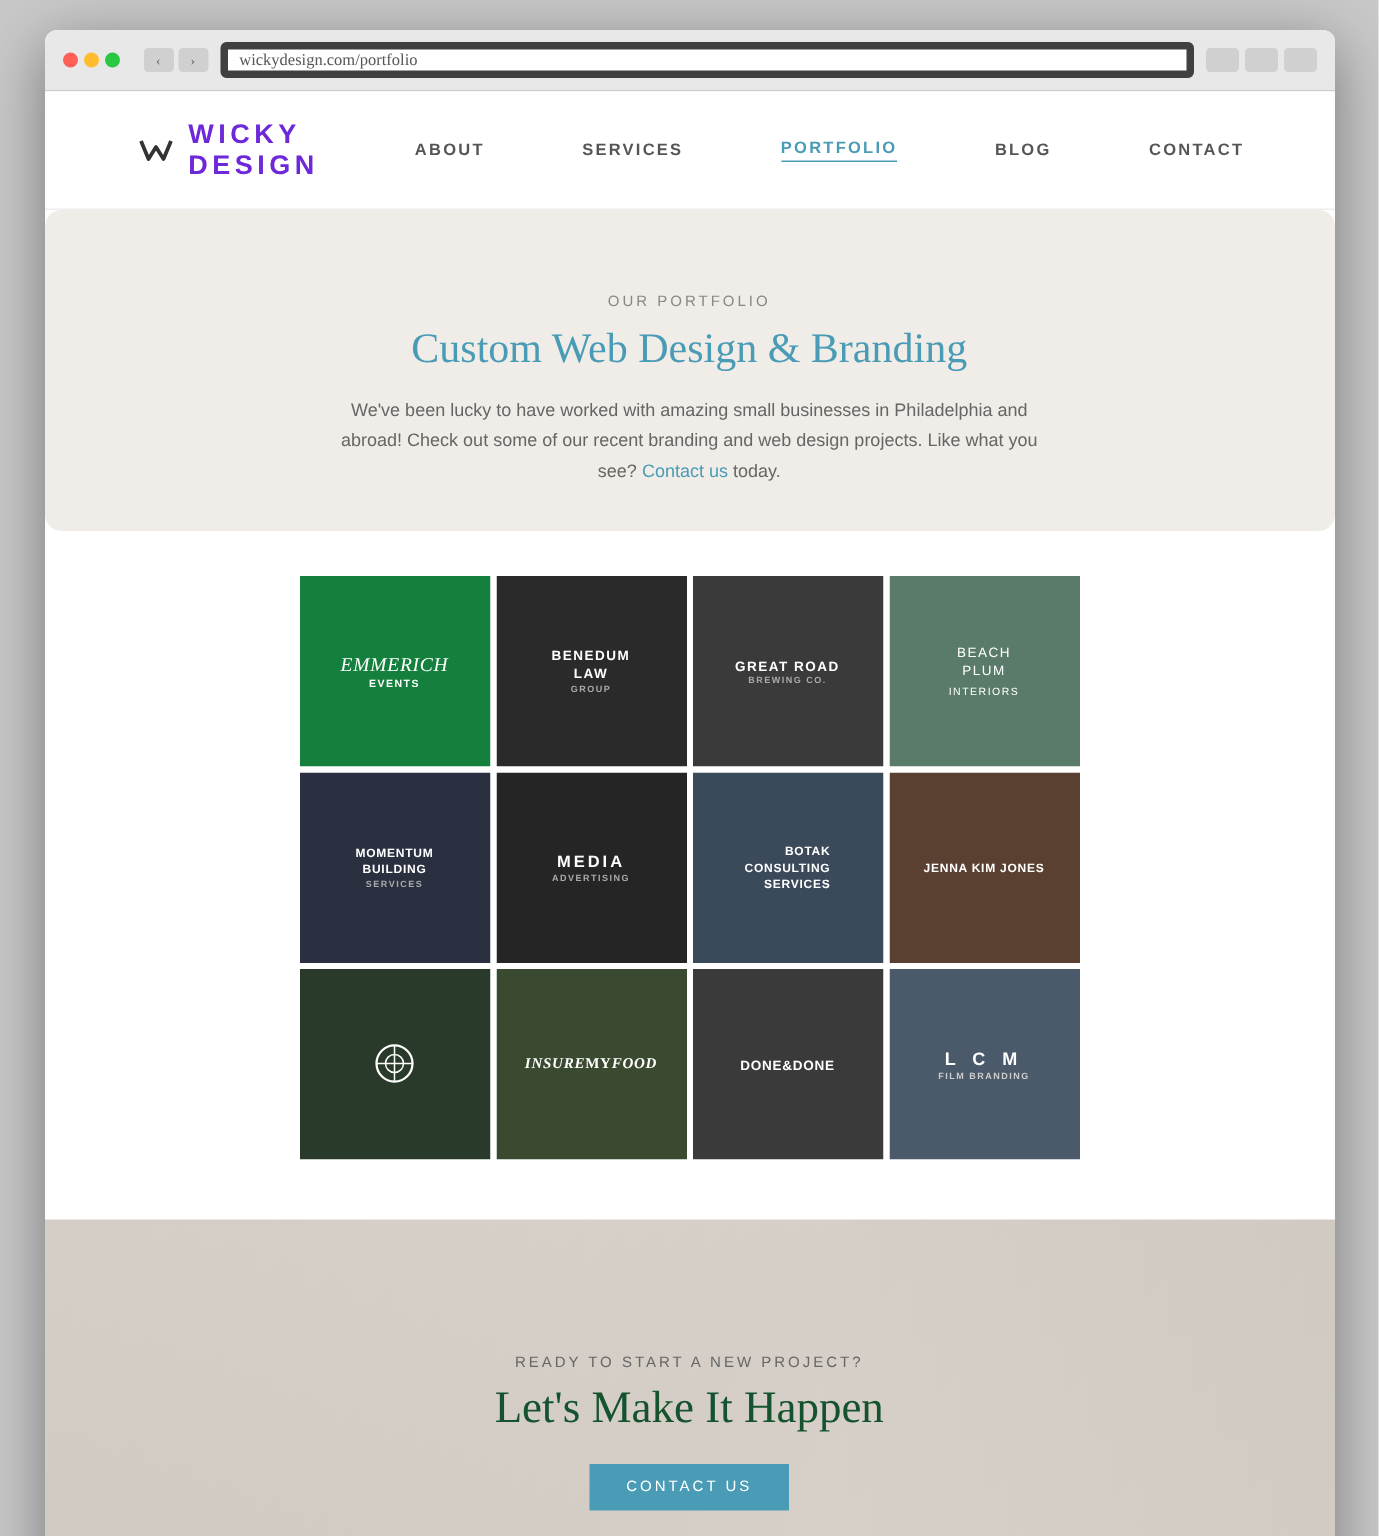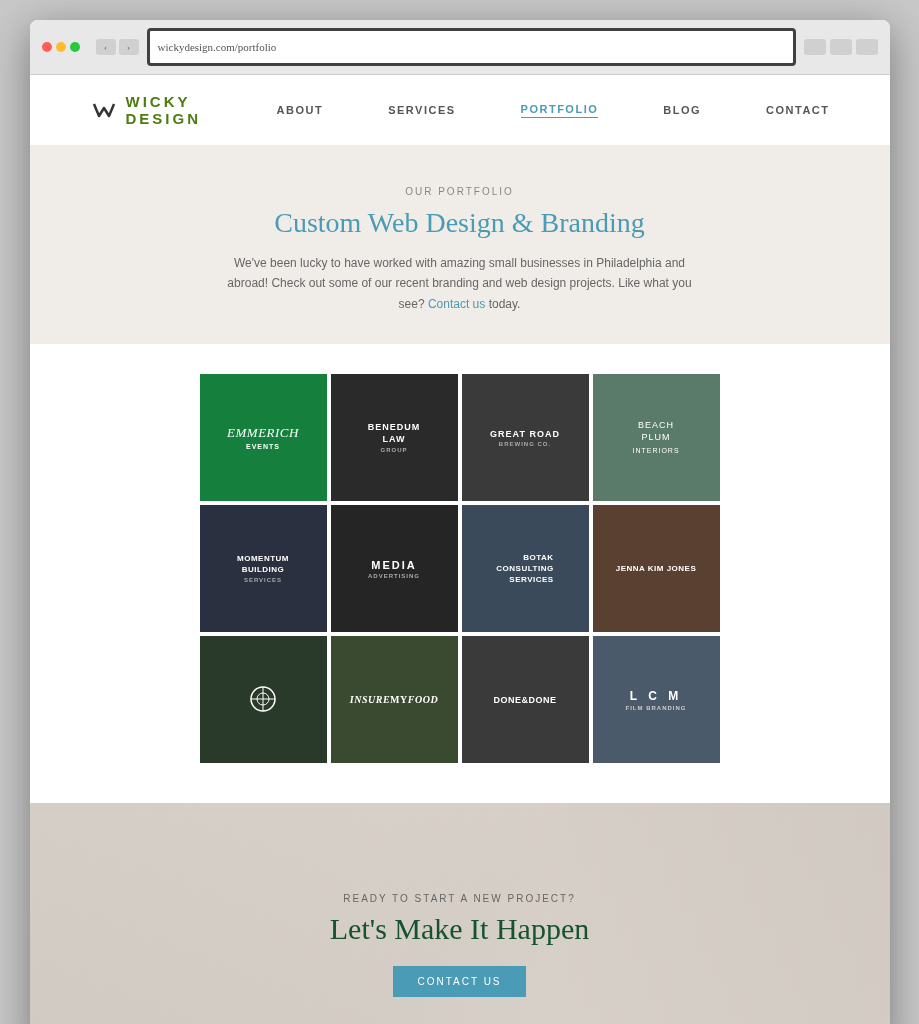--- a/index.html
+++ b/index.html
@@ -26,24 +26,24 @@
     .browser-dot { width: 10px; height: 10px; border-radius: 50%; }
     .dot-red { background: #ff5f57; }
     .dot-yellow { background: #ffbd2e; }
     .dot-green { background: #28c840; }
 
     .browser-nav-btns { display: flex; gap: 3px; margin-left: 8px; }
     .browser-nav-btn { width: 20px; height: 16px; background: #d0d0d0; border-radius: 3px; display: flex; align-items: center; justify-content: center; font-size: 9px; color: #666; }
 
     .browser-address-bar {
       flex: 1;
-      height: 38px;
+      height: 24px;
       background: #fff;
       border-radius: 4px;
-      border: 3px solid #404040;
+      border: 5px solid #404040;
       padding: 0 8px;
       font-size: 11px;
       color: #555;
       display: flex;
       align-items: center;
     }
 
     .browser-action-btns { display: flex; gap: 4px; }
     .browser-action-btn { width: 22px; height: 16px; background: #d0d0d0; border-radius: 3px; }
 
@@ -55,31 +55,32 @@
       background: #fff;
       padding: 18px 60px;
       display: flex;
       align-items: center;
       justify-content: space-between;
       border-bottom: 1px solid #eee;
     }
 
     .logo-area { display: flex; align-items: center; gap: 8px; }
     .logo-icon { width: 28px; height: 28px; display: flex; align-items: center; justify-content: center; }
-    .logo-text { font-size: 15px; font-weight: bold; letter-spacing: 3px; color: #4d7c0f; font-family: 'Arial', sans-serif; }
+    .logo-text { font-size: 18px; font-weight: bold; letter-spacing: 3px; color: #6d28d9; font-family: 'Arial', sans-serif; }
 
     .main-nav { display: flex; gap: 24px; align-items: center; }
     .nav-item { font-size: 11px; letter-spacing: 1.5px; color: #555; text-decoration: none; font-family: 'Arial', sans-serif; font-weight: 700; cursor: pointer; margin-left: 41px; }
     .nav-item.active { color: #4a9bb5; border-bottom: 1px solid #4a9bb5; padding-bottom: 2px; }
 
     
     .hero-section {
       background: #f0ede8;
       text-align: center;
-      padding: 40px 60px 30px;
+      padding: 56px 60px 30px;
+      border-radius: 11px;
     }
 
     .hero-label {
       font-size: 10px;
       letter-spacing: 2px;
       color: #888;
       font-family: 'Arial', sans-serif;
       text-transform: uppercase;
       margin-bottom: 10px;
     }

